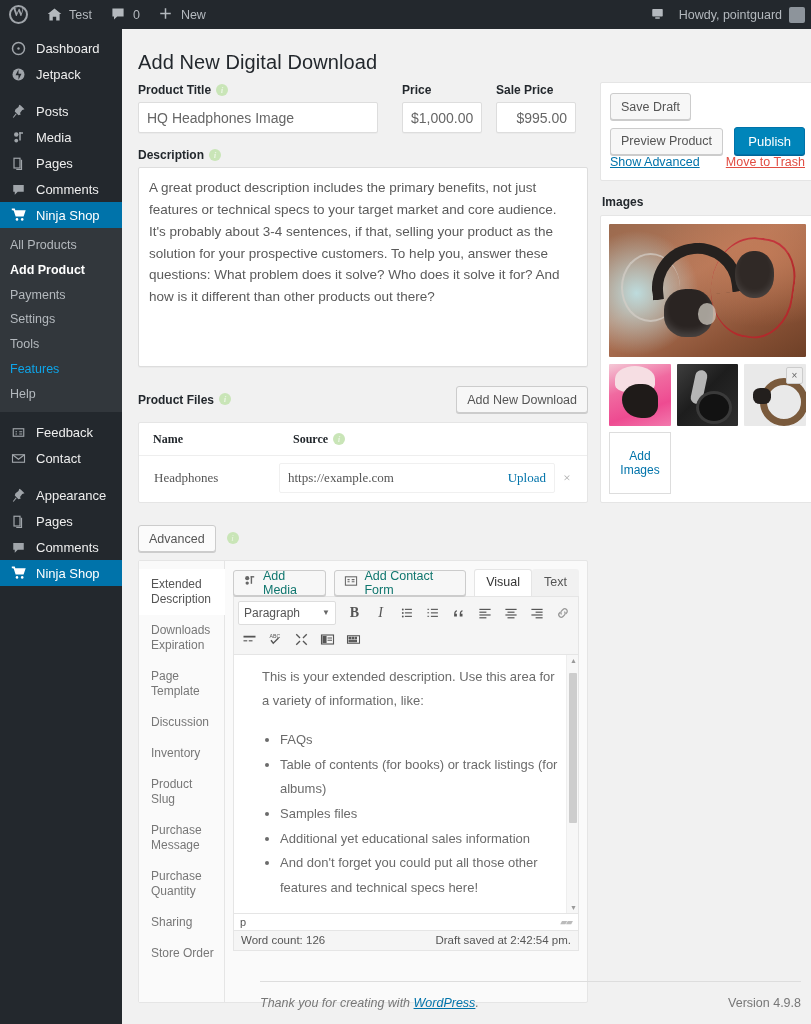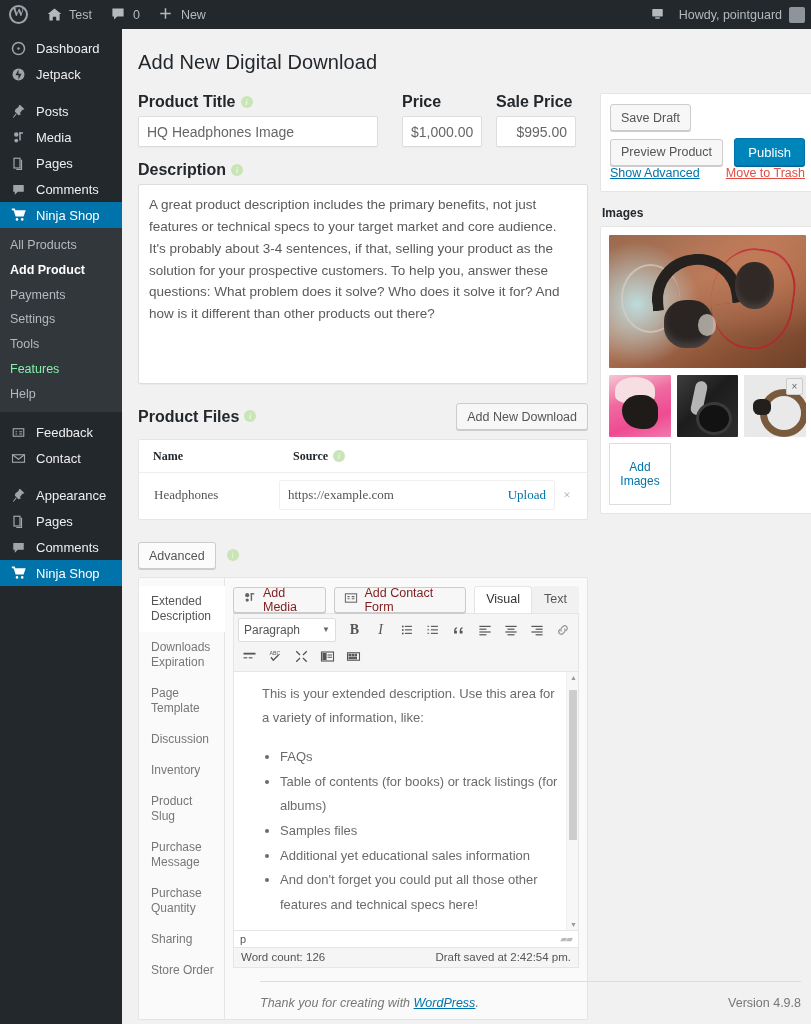--- a/index.html
+++ b/index.html
@@ -48,36 +48,36 @@
   .mi.current:after{
     content:""; position:absolute; right:-8px; top:50%; margin-top:-8px;
     border-top:8px solid transparent; border-bottom:8px solid transparent;
     border-left:8px solid #f1f1f1;
   }
   .submenu { background:#32373c; padding:5px 0 6px; }
   .sub {
     display:block; padding:3px 16px 3px 10px; color:#b4b9be; font-size:12.5px; line-height:1.5;
   }
   .sub.active { color:#fff; font-weight:bold; }
-  .sub.green { color:#86efac; }
+  .sub.green { color:#0ea5e9; }
   .menu-block2 { background:#23282d; padding-top:7px;}
 
   
   #main { position:absolute; top:29px; left:122px; right:0; bottom:0; background:#f1f1f1; }
   #wrap { padding:12px 16px 0 16px; }
   h1.page-title {
-    font-size:20px; font-weight:400; color:#23282d; margin:8px 0 18px 0;
+    font-size:20px; font-weight:400; color:#23282d; margin:8px 0 7px 0;
     padding:0; line-height:1.3; letter-spacing:.1px;
   }
 
   .cols { display:flex; align-items:flex-start; gap:0; }
   .colmain { width:450px; }
   .colside { width:215px; margin-left:12px; }
 
-  label.fl { font-size:16px; font-weight:bold; color:#23282d; display:inline-block; margin-bottom:5px; }
+  label.fl { font-size:12px; font-weight:bold; color:#23282d; display:inline-block; margin-bottom:5px; }
   .info-i {
     display:inline-block; width:12px; height:12px; border-radius:50%;
     background:#c9e5b7; position:relative; vertical-align:middle; margin-left:5px; top:-1px;
   }
   .info-i:after{
     content:"i"; position:absolute; inset:0; text-align:center; line-height:12px;
     font-size:9px; color:#eaf5e3; font-family:"Liberation Serif", serif; font-style:italic;
   }
 
   .row1 { display:flex; gap:0; align-items:flex-end; }
@@ -131,21 +131,21 @@
   }
   .adv-tabs { width:90px; border-right:1px solid #e5e5e5; padding-top:8px; background:#fafafa;}
   .adv-tab {
     padding:8px 10px 8px 12px; font-size:12px; color:#777; line-height:1.25; cursor:pointer;
   }
   .adv-tab.active { background:#fff; color:#555; border-right:1px solid #fff; margin-right:-1px;}
   .adv-content { flex:1; padding:8px 8px 10px 8px; }
 
   .med-row { display:flex; align-items:flex-end; gap:8px; position:relative; }
   .med-btn { display:inline-flex; align-items:center; gap:6px; height:26px; padding:0 9px;
-    border:1px solid #ccc; background:#f7f7f7; border-radius:3px; font-size:12.5px; color:#7f1d1d;
+    border:1px solid #ccc; background:#f7f7f7; border-radius:3px; font-size:12.5px; color:#0f766e;
     box-shadow:0 1px 0 #ccc;justify-content:space-between; }
   .ed-tabs { margin-left:auto; display:flex; align-items:flex-end; }
   .ed-tab {
     padding:6px 11px 7px; font-size:12.5px; color:#555; border:1px solid transparent;
     border-bottom:none; border-radius:3px 3px 0 0; background:#f1f1f1; line-height:1;
   }
   .ed-tab.active { background:#fff; border-color:#e5e5e5; color:#333; }
 
   .editor-box { border:1px solid #e5e5e5; background:#fff; margin-top:0; }
   .tb { background:#f5f5f5; border-bottom:1px solid #e5e5e5; padding:4px 4px 3px; }

